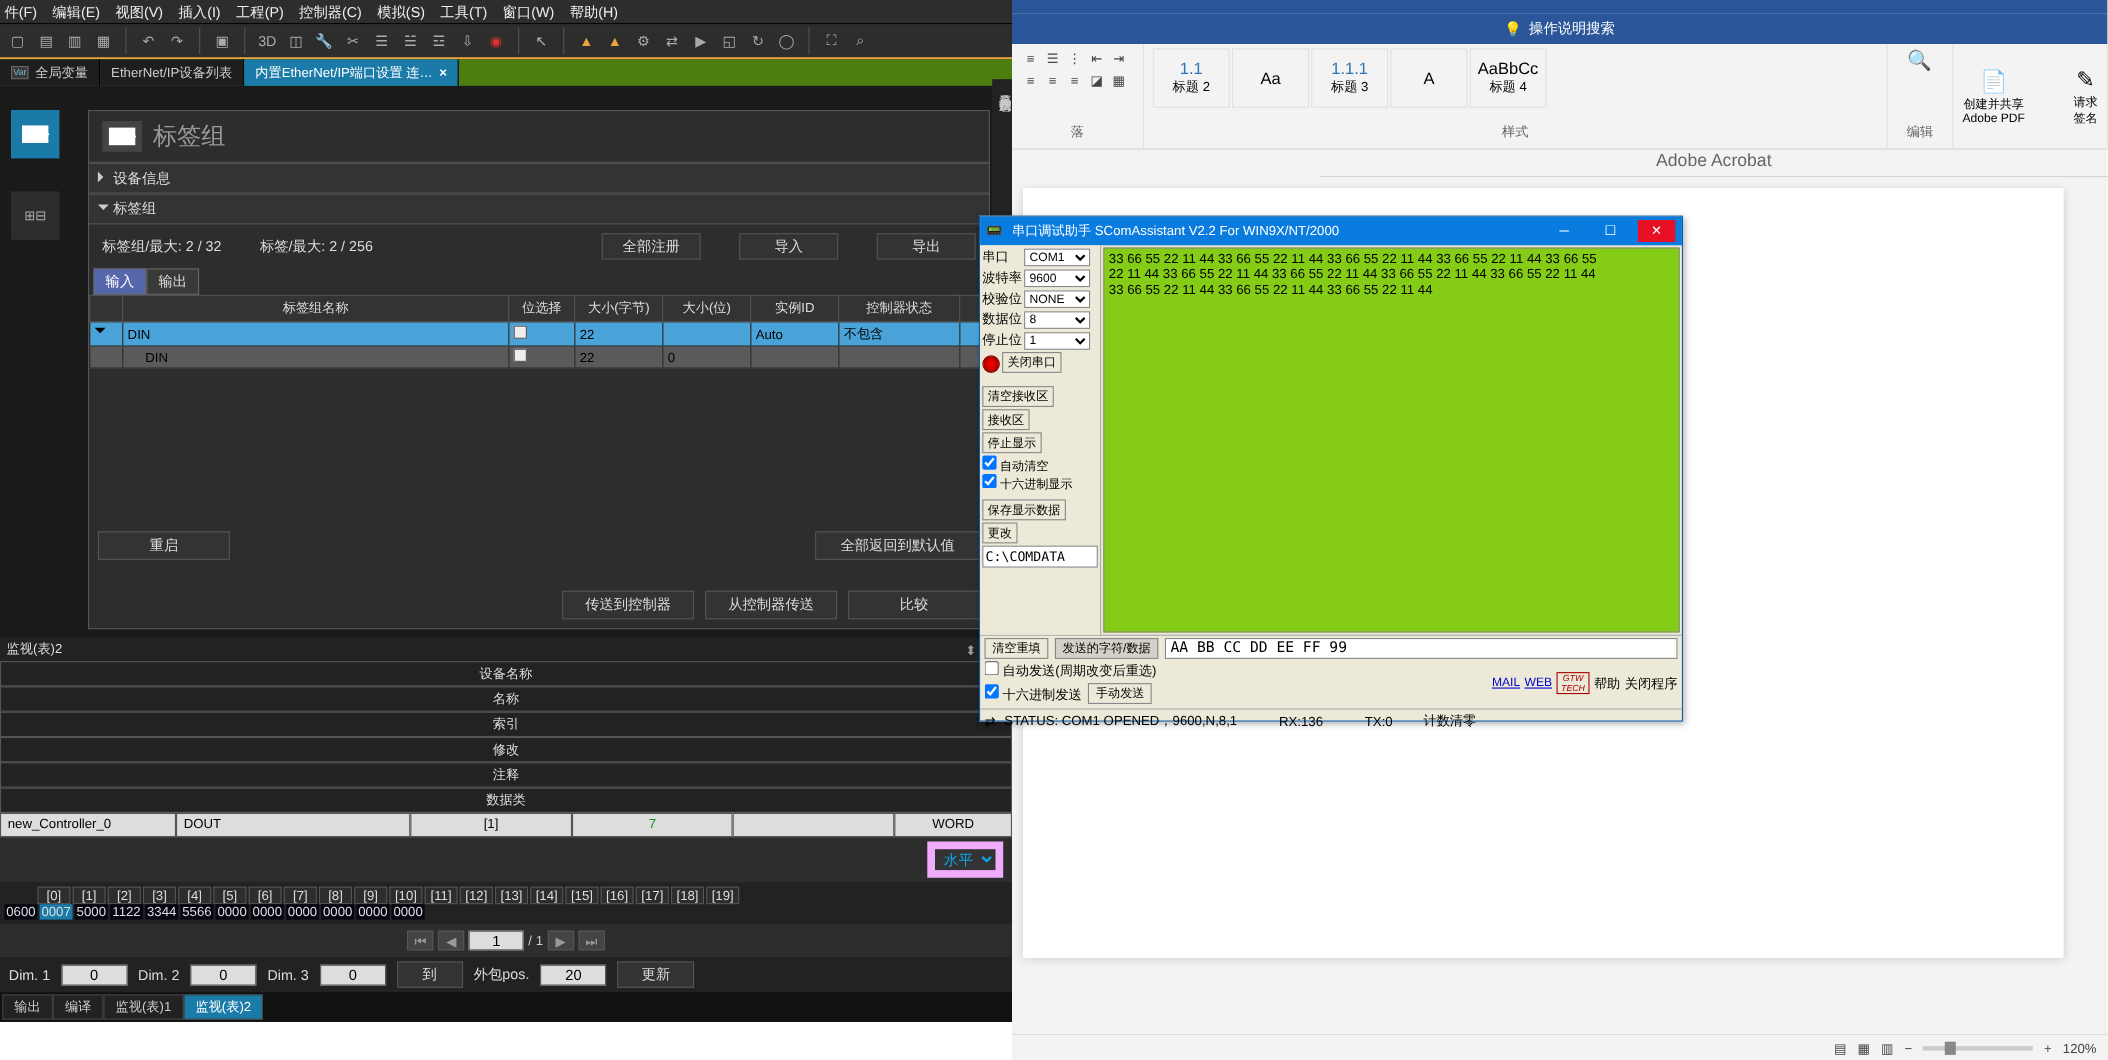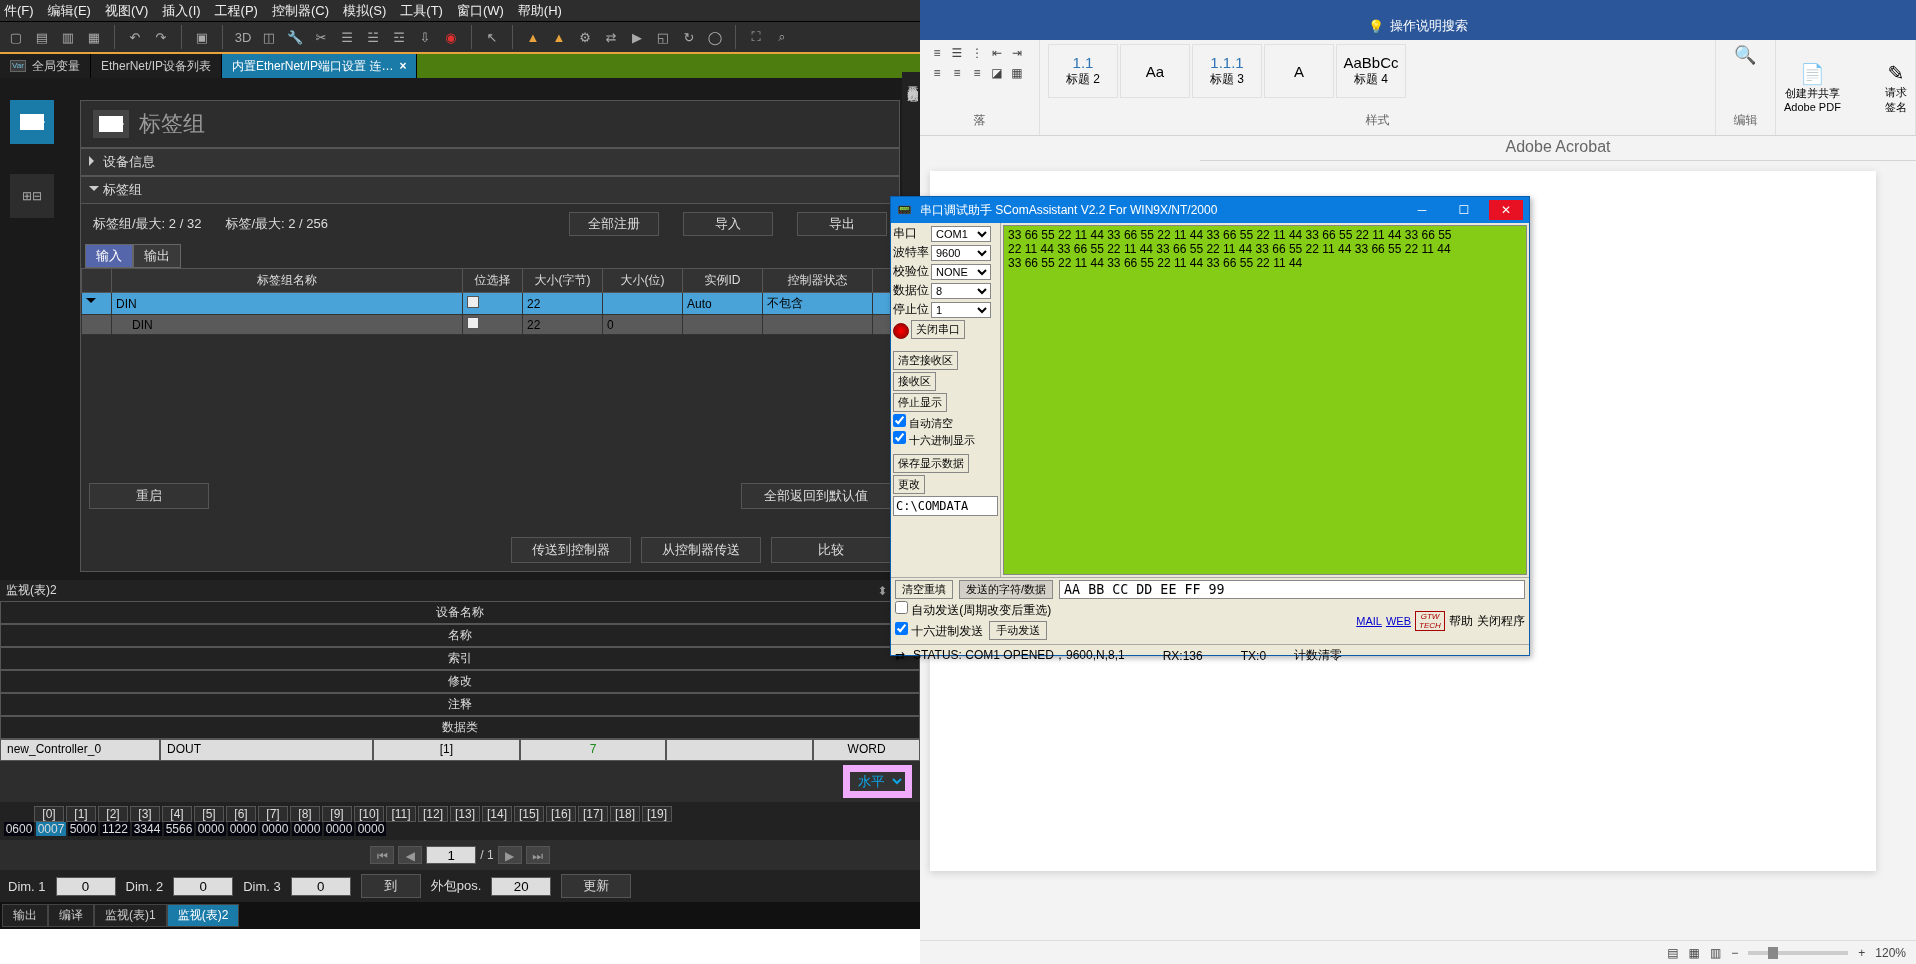--- a/index.html
+++ b/index.html
@@ -32,21 +32,21 @@
 .main-panel { position:absolute; left:80px; top:100px; width:820px; background:#2d2d2d; border:1px solid #555;}
 .panel-title { display:flex; align-items:center; gap:10px; padding:8px 12px; border-bottom:1px solid #555; }
 .panel-title .icon { width:36px; height:28px; background:#444; display:flex; align-items:center; justify-content:center; }
 .panel-title h1 { font-size:22px; font-weight:normal; color:#999; }
 
 .accordion-hdr { background:#333; color:#ddd; padding:4px 8px; border-top:1px solid #555; border-bottom:1px solid #555; font-size:13px; }
 .accordion-hdr .arrow { display:inline-block; width:0; height:0; border:5px solid transparent; margin-right:4px; }
 .accordion-hdr .arrow.right { border-left-color:#ccc; }
 .accordion-hdr .arrow.down { border-top-color:#ccc; transform:translateY(2px);}
 
-.counts-row { display:flex; align-items:center; padding:8px 12px; gap:24px; color:#ddd; font-size:13px;}
+.counts-row { display:flex; align-items:center; padding:8px 12px; gap:35px; color:#ddd; font-size:13px;}
 .counts-row .spacer { flex:1; }
 .dark-btn { background:#333; color:#ddd; border:1px solid #555; padding:2px 0; width:90px; text-align:center; cursor:pointer; font-size:13px;}
 
 .sub-tabs { display:flex; padding:0 4px; }
 .sub-tab { padding:2px 10px; background:#3a3a3a; color:#ddd; border:1px solid #666; font-size:13px;}
 .sub-tab.active { background:#56a; color:#fff; }
 
 table.dark { width:100%; border-collapse:collapse; font-size:12px; }
 table.dark th { background:#333; color:#ddd; border:1px solid #555; padding:3px 4px; font-weight:normal; }
 table.dark td { background:#5a5a5a; color:#000; border:1px solid #333; padding:2px 4px; height:20px; }

